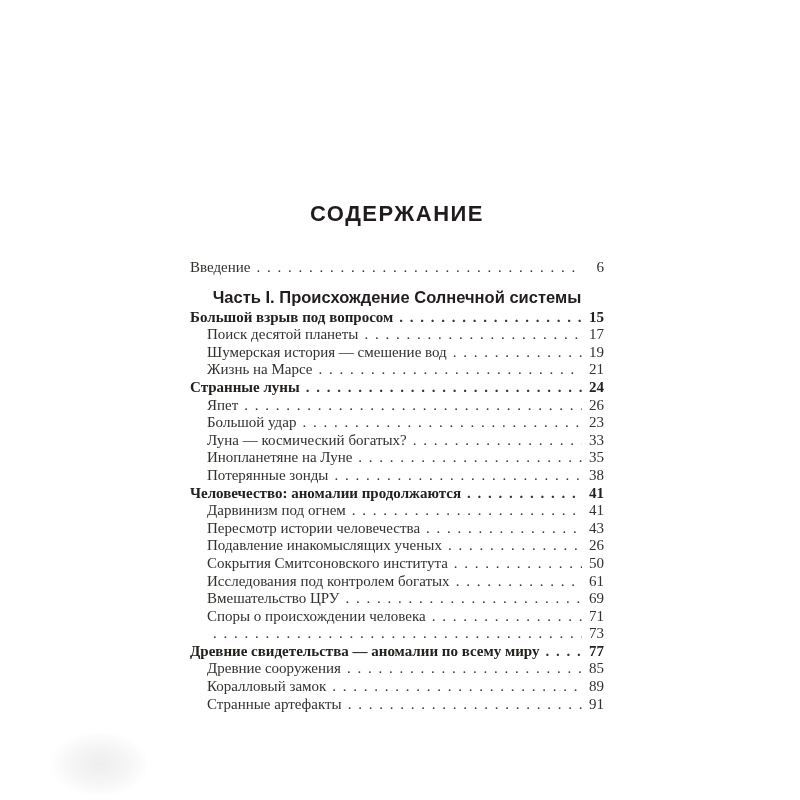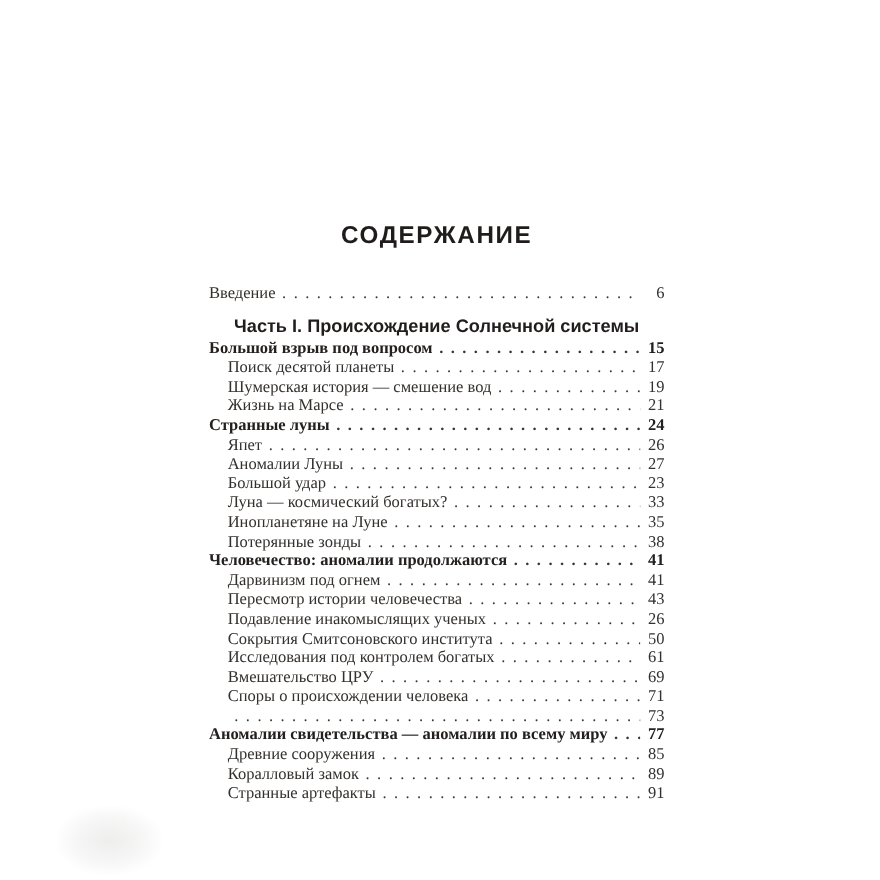--- a/index.html
+++ b/index.html
@@ -108,25 +108,20 @@
           <span class="label">Странные луны</span>
           <span class="leader"></span>
           <span class="pagenum">24</span>
         </div>
         <div class="row indent">
           <span class="label">Япет</span>
           <span class="leader"></span>
           <span class="pagenum">26</span>
         </div>
         <div class="row indent">
-          <span class="label">Аномалии Луны</span>
-          <span class="leader"></span>
-          <span class="pagenum">27</span>
-        </div>
-        <div class="row indent">
           <span class="label">Большой удар</span>
           <span class="leader"></span>
           <span class="pagenum">23</span>
         </div>
         <div class="row indent">
           <span class="label">Луна — космический богатых?</span>
           <span class="leader"></span>
           <span class="pagenum">33</span>
         </div>
         <div class="row indent">
@@ -177,21 +172,21 @@
         <div class="row indent">
           <span class="label">Споры о происхождении человека</span>
           <span class="leader"></span>
           <span class="pagenum">71</span>
         </div>
         <div class="row indent">
           <span class="leader"></span>
           <span class="pagenum">73</span>
         </div>
         <div class="row bold">
-          <span class="label">Аномалии свидетельства — аномалии по всему миру</span>
+          <span class="label">Древние свидетельства — аномалии по всему миру</span>
           <span class="leader"></span>
           <span class="pagenum">77</span>
         </div>
         <div class="row indent">
           <span class="label">Древние сооружения</span>
           <span class="leader"></span>
           <span class="pagenum">85</span>
         </div>
         <div class="row indent">
           <span class="label">Коралловый замок</span>

